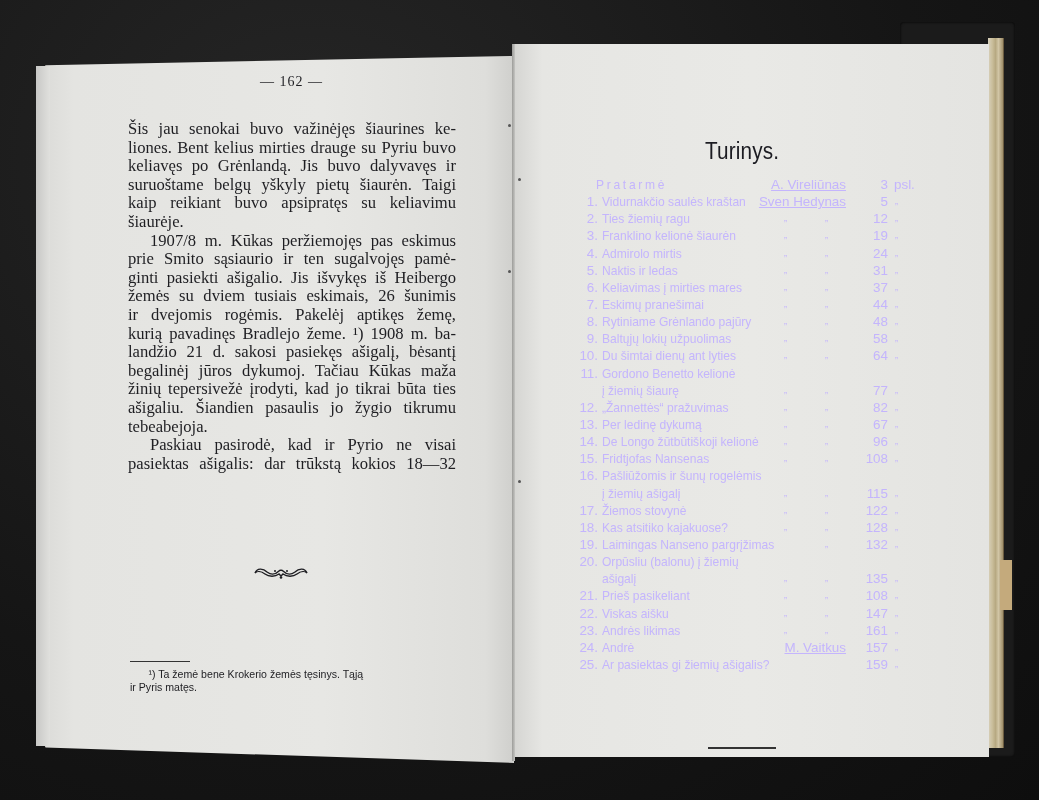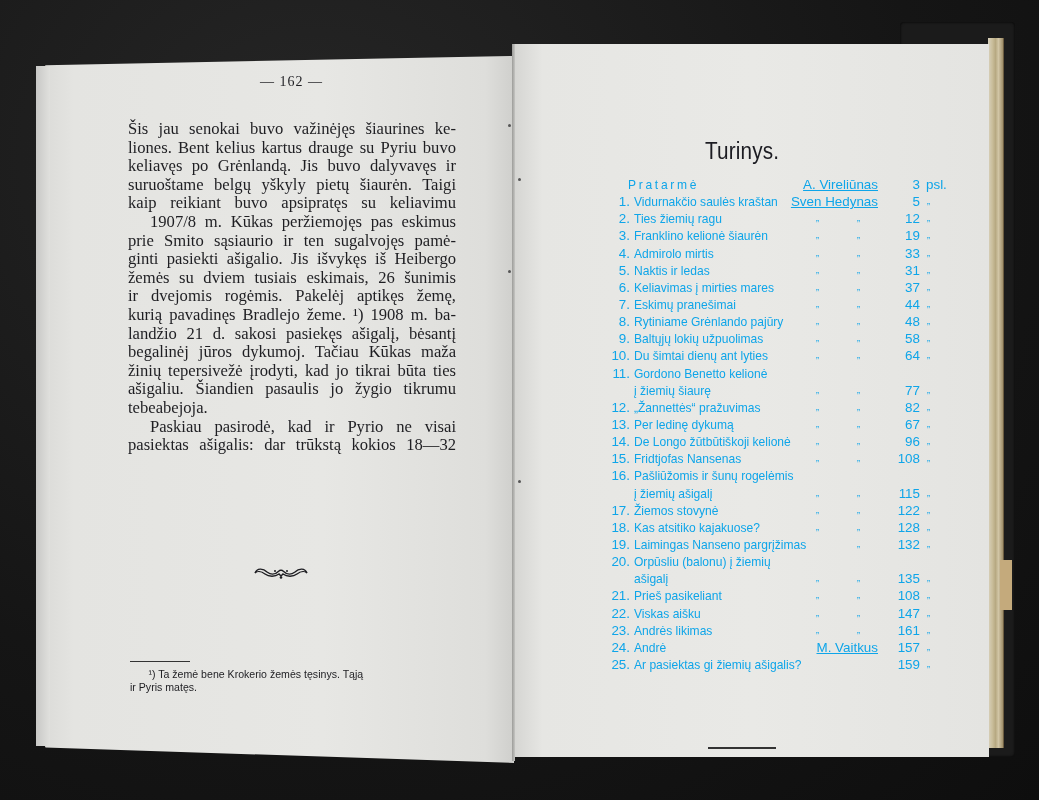--- a/index.html
+++ b/index.html
@@ -82,23 +82,23 @@
   .footnote .line { display: block; white-space: nowrap; }
   .footnote .first { text-indent: 20px; }
 
   .toc-title {
     position: absolute; left: 705px; top: 138px;
     font-family: "Liberation Sans", "DejaVu Sans", sans-serif;
     font-size: 23px; letter-spacing: 0.2px; color: #1c1c22;
     transform: scaleX(0.9); transform-origin: left top;
   }
   .toc {
-    position: absolute; left: 604px; top: 176px; width: 340px;
+    position: absolute; left: 572px; top: 176px; width: 340px;
     font-family: "Liberation Sans", "DejaVu Sans", sans-serif;
-    font-size: 13.4px; color: #0ea5e9;
+    font-size: 13.4px; color: #c4b5fd;
   }
   .toc-row {
     position: relative; height: 17.15px; line-height: 17.15px; white-space: nowrap;
   }
   .toc-num { position: absolute; left: 0; width: 26px; text-align: right; }
   .toc-title-text { position: absolute; left: 30px; transform: scaleX(0.9); transform-origin: left center; }
   .toc-title-text.spaced { letter-spacing: 3px; left: 24px; }
   .toc-author { position: absolute; left: 200px; width: 100px; }
   .toc-author.named { left: 0; width: 292px; text-align: right; transform: none; text-decoration: underline; }
   .ditto1 { position: absolute; left: 212px; font-size: 9px; }
@@ -121,24 +121,25 @@
 <div class="page-stack-tab"></div>
 
 <div class="page page-left"></div>
 <div class="left-edge"></div>
 
 <div class="page-number">— 162 —</div>
 
 <div class="body-text">
   <p>
     <span class="line">Šis jau senokai buvo važinėjęs šiaurines ke-</span>
-    <span class="line">liones. Bent kelius kartus drauge su Pyriu buvo</span>
+    <span class="line">liones. Bent kelius mirties drauge su Pyriu buvo</span>
     <span class="line">keliavęs po Grėnlandą. Jis buvo dalyvavęs ir</span>
     <span class="line">suruoštame belgų yškyly pietų šiaurėn. Taigi</span>
     <span class="line">kaip reikiant buvo apsipratęs su keliavimu</span>
+    <span class="line last">šiaurėje.</span>
   </p>
   <p>
     <span class="line" style="padding-left:22px">1907/8 m. Kūkas peržiemojęs pas eskimus</span>
     <span class="line">prie Smito sąsiaurio ir ten sugalvojęs pamė-</span>
     <span class="line">ginti pasiekti ašigalio. Jis išvykęs iš Heibergo</span>
     <span class="line">žemės su dviem tusiais eskimais, 26 šunimis</span>
     <span class="line">ir dvejomis rogėmis. Pakelėj aptikęs žemę,</span>
     <span class="line">kurią pavadinęs Bradlejo žeme. ¹) 1908 m. ba-</span>
     <span class="line">landžio 21 d. sakosi pasiekęs ašigalį, bėsantį</span>
     <span class="line">begalinėj jūros dykumoj. Tačiau Kūkas maža</span>
@@ -203,21 +204,21 @@
       <span class="ditto1">„</span>
       <span class="ditto2">„</span>
       <span class="toc-page">19</span>
       <span class="toc-unit">„</span>
     </div>
     <div class="toc-row">
       <span class="toc-num">4.</span>
       <span class="toc-title-text">Admirolo mirtis</span>
       <span class="ditto1">„</span>
       <span class="ditto2">„</span>
-      <span class="toc-page">33</span>
+      <span class="toc-page">24</span>
       <span class="toc-unit">„</span>
     </div>
     <div class="toc-row">
       <span class="toc-num">5.</span>
       <span class="toc-title-text">Naktis ir ledas</span>
       <span class="ditto1">„</span>
       <span class="ditto2">„</span>
       <span class="toc-page">31</span>
       <span class="toc-unit">„</span>
     </div>

